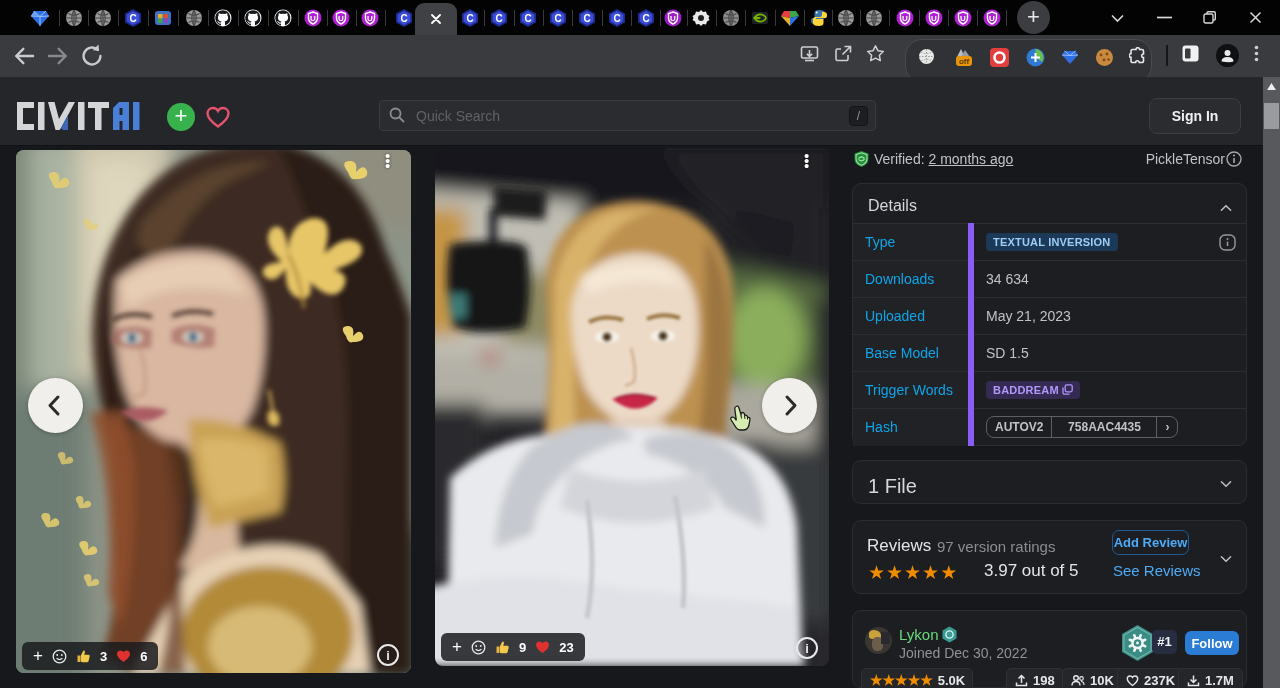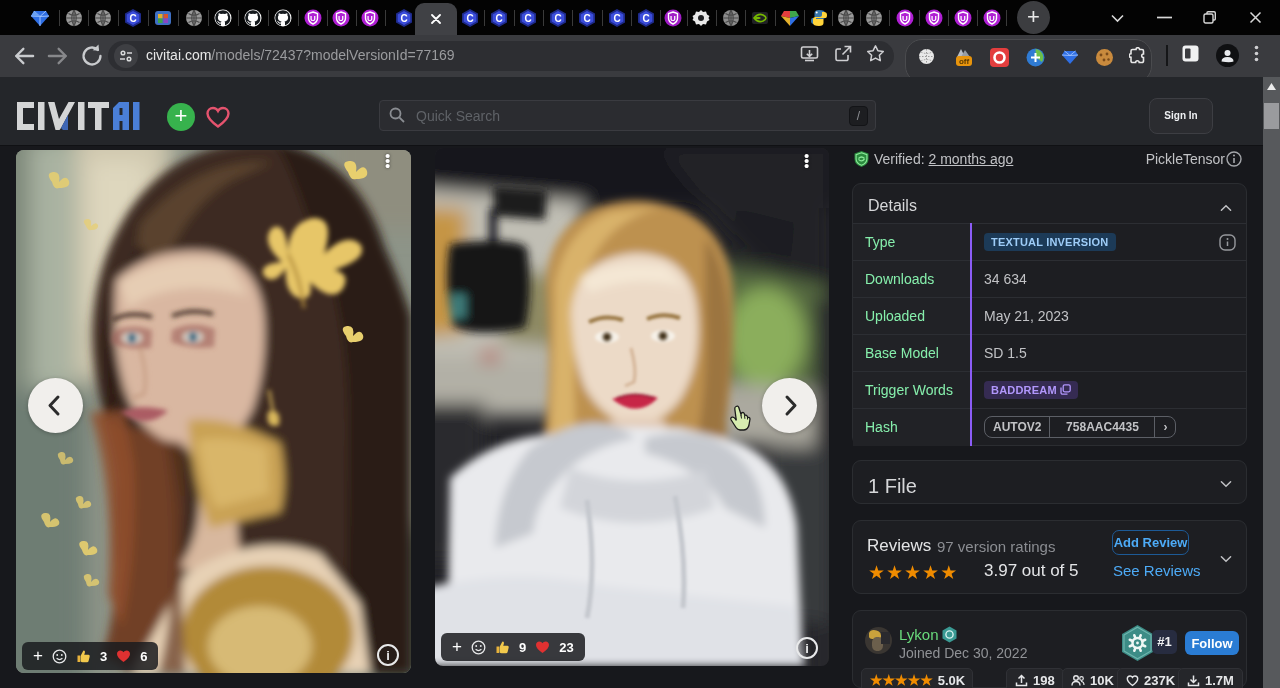--- a/index.html
+++ b/index.html
@@ -24,21 +24,21 @@
 .extic { position:absolute; top:8px; width:17px; height:17px; }
 #toolbar .ricon { position:absolute; top:9px; color:#cfcfd2; font-size:15px; }
 
 
 #siteheader { position:absolute; left:0; top:77px; width:1280px; height:69px; background:#24262a; border-bottom:1px solid #101114; }
 #plusbtn { position:absolute; left:167px; top:103px; width:28px; height:28px; border-radius:50%; background:#37b24d; color:#fff; font-size:22px; text-align:center; line-height:26px; font-weight:400; }
 #searchbox { position:absolute; left:379px; top:100px; width:497px; height:31px; background:#2b2c30; border:1px solid #3a3b40; border-radius:4px; }
 #searchbox .mag { position:absolute; left:9px; top:6px; width:16px; height:16px; }
 #searchbox .ph { position:absolute; left:36px; top:7px; color:#5f6267; font-size:14px; }
 #slash { position:absolute; right:7px; top:5px; width:19px; height:20px; background:#1d1e21; border:1px solid #131417; border-radius:4px; color:#8f9196; font-size:12px; text-align:center; line-height:19px; }
-#signin { position:absolute; left:1149px; top:98px; width:64px; height:36px; background:#2b2c30; border:1px solid #3d3e43; border-radius:8px; color:#eef0f2; font-size:10px; font-weight:bold; text-align:center; line-height:34px; }
+#signin { position:absolute; left:1149px; top:98px; width:92px; height:36px; background:#2b2c30; border:1px solid #3d3e43; border-radius:8px; color:#eef0f2; font-size:14px; font-weight:bold; text-align:center; line-height:34px; }
 
 
 #scrollbar { position:absolute; left:1263px; top:77px; width:17px; height:611px; background:#57595c; }
 #scrollbar .thumb { position:absolute; left:1px; top:26px; width:15px; height:26px; background:#9a9b9e; }
 
 
 .imgcard { position:absolute; border-radius:8px; overflow:hidden; }
 #card1 { left:16px; top:150px; width:395px; height:523px; }
 #card2 { left:435px; top:148px; width:394px; height:518px; }
 .kebab { position:absolute; color:#fff; font-size:15px; letter-spacing:0; text-shadow:0 0 3px rgba(0,0,0,.6); line-height:5px; }
@@ -48,21 +48,21 @@
 .carbtn { position:absolute; width:55px; height:55px; border-radius:50%; background:#f1efec; box-shadow:0 1px 4px rgba(0,0,0,.25); }
 .carbtn svg { position:absolute; left:14px; top:14px; }
 
 
 #sidebar { position:absolute; left:852px; top:146px; width:395px; height:542px; }
 .vrow { position:absolute; left:0; top:5px; width:395px; height:18px; font-size:14px; color:#c1c2c5; }
 .card { position:absolute; left:0; width:395px; background:#1d1e22; border:1px solid #2b2d31; border-radius:9px; }
 .chev { position:absolute; right:14px; width:12px; height:12px; }
 table.det { border-collapse:collapse; width:100%; font-size:14px; color:#c1c2c5; }
 table.det td { border-top:1px solid #2c2e33; padding:0 12px; height:37px; }
-table.det td.lab { width:118px; background:#212226; border-right:2px solid #8b5cf6; color:#86efac; }
+table.det td.lab { width:118px; background:#212226; border-right:6px solid #8b5cf6; color:#0ea5e9; }
 .pill { display:inline-block; border-radius:4px; font-weight:bold; font-size:11px; letter-spacing:.2px; padding:3px 7px; }
 .bluepill { background:#1c3a57; color:#9ecdf8; }
 .purplepill { background:#352b52; color:#b197fc; }
 .hashwrap { display:inline-flex; align-items:center; border:1px solid #5c5f66; border-radius:8px; height:22px; font-size:12px; font-weight:bold; color:#c1c2c5; overflow:hidden; }
 .hashwrap .seg { padding:0 8px; line-height:20px; }
 .hashwrap .div { width:1px; height:22px; background:#5c5f66; }
 .star { color:#f08c00; font-size:17px; letter-spacing:2px; }
 .blue { color:#4dabf7; }
 #followbtn { position:absolute; left:332px; top:20px; width:54px; height:24px; background:#2a7cd4; border-radius:6px; color:#fff; font-weight:bold; font-size:13px; text-align:center; line-height:25px; }
 .statpill { position:absolute; top:522px; height:24px; background:#25262a; border:1px solid #303136; border-radius:5px; color:#e6e7e9; font-size:13px; font-weight:bold; display:flex; align-items:center; padding:0 8px; gap:5px; }
@@ -287,31 +287,20 @@
     <svg class="navic" style="left:11px;" width="20" height="20" viewBox="0 0 20 20">
         <path d="M17 10 H4 M9.5 4.5 L4 10 L9.5 15.5" stroke="#c9cbce" stroke-width="1.8" fill="none" stroke-linecap="round" stroke-linejoin="round"></path>
       </svg>
     <svg class="navic" style="left:45px;" width="20" height="20" viewBox="0 0 20 20">
         <path d="M3 10 H16 M10.5 4.5 L16 10 L10.5 15.5" stroke="#87888b" stroke-width="1.8" fill="none" stroke-linecap="round" stroke-linejoin="round"></path>
       </svg>
     <svg class="navic" style="left:79px;" width="20" height="20" viewBox="0 0 20 20">
         <path d="M16.5 10 a6.5 6.5 0 1 1 -2-4.7" stroke="#c9cbce" stroke-width="1.8" fill="none" stroke-linecap="round"></path>
         <path d="M15 1.2 L15.4 6 L10.6 5.5 Z" fill="#c9cbce"></path>
       </svg>
-    <div id="omnibox">
-      <div id="siteinfo">
-          <svg style="position:absolute;left:5px;top:5px;" width="14" height="14" viewBox="0 0 14 14">
-            <circle cx="4" cy="4" r="1.8" fill="none" stroke="#d8d9da" stroke-width="1.5"></circle>
-            <path d="M8 4 H13" stroke="#d8d9da" stroke-width="1.5"></path>
-            <circle cx="10" cy="10" r="1.8" fill="none" stroke="#d8d9da" stroke-width="1.5"></circle>
-            <path d="M1 10 H6" stroke="#d8d9da" stroke-width="1.5"></path>
-          </svg>
-        </div>
-      <div id="url">civitai.com<span class="dim">/models/72437?modelVersionId=77169</span></div>
-    </div>
     <div id="extbar">
       <svg class="extic" style="left:12px;" viewBox="0 0 17 17">
           <circle cx="8.5" cy="8.5" r="7.5" fill="#e8e8e8"></circle>
           <path d="M1 8.5 H16 M8.5 1 V16 M3 4 Q8.5 7 14 4 M3 13 Q8.5 10 14 13" stroke="#9a9a9a" stroke-width="1" fill="none" stroke-dasharray="1.5 1.5"></path>
         </svg>
       <svg class="extic" style="left:47px; top:5px; width:22px; height:24px;" viewBox="0 0 22 24">
           <path d="M4 12 L8 4 L12 12 Z" fill="#b8bdc4"></path>
           <path d="M8 12 L12 5 L17 12 Z" fill="#989da4"></path>
           <rect x="3" y="11" width="16" height="10" rx="3" fill="#e8940c"></rect>
           <text x="11" y="19" font-size="8" font-weight="bold" fill="#5a3a00" text-anchor="middle" font-family="Liberation Sans">off</text>

